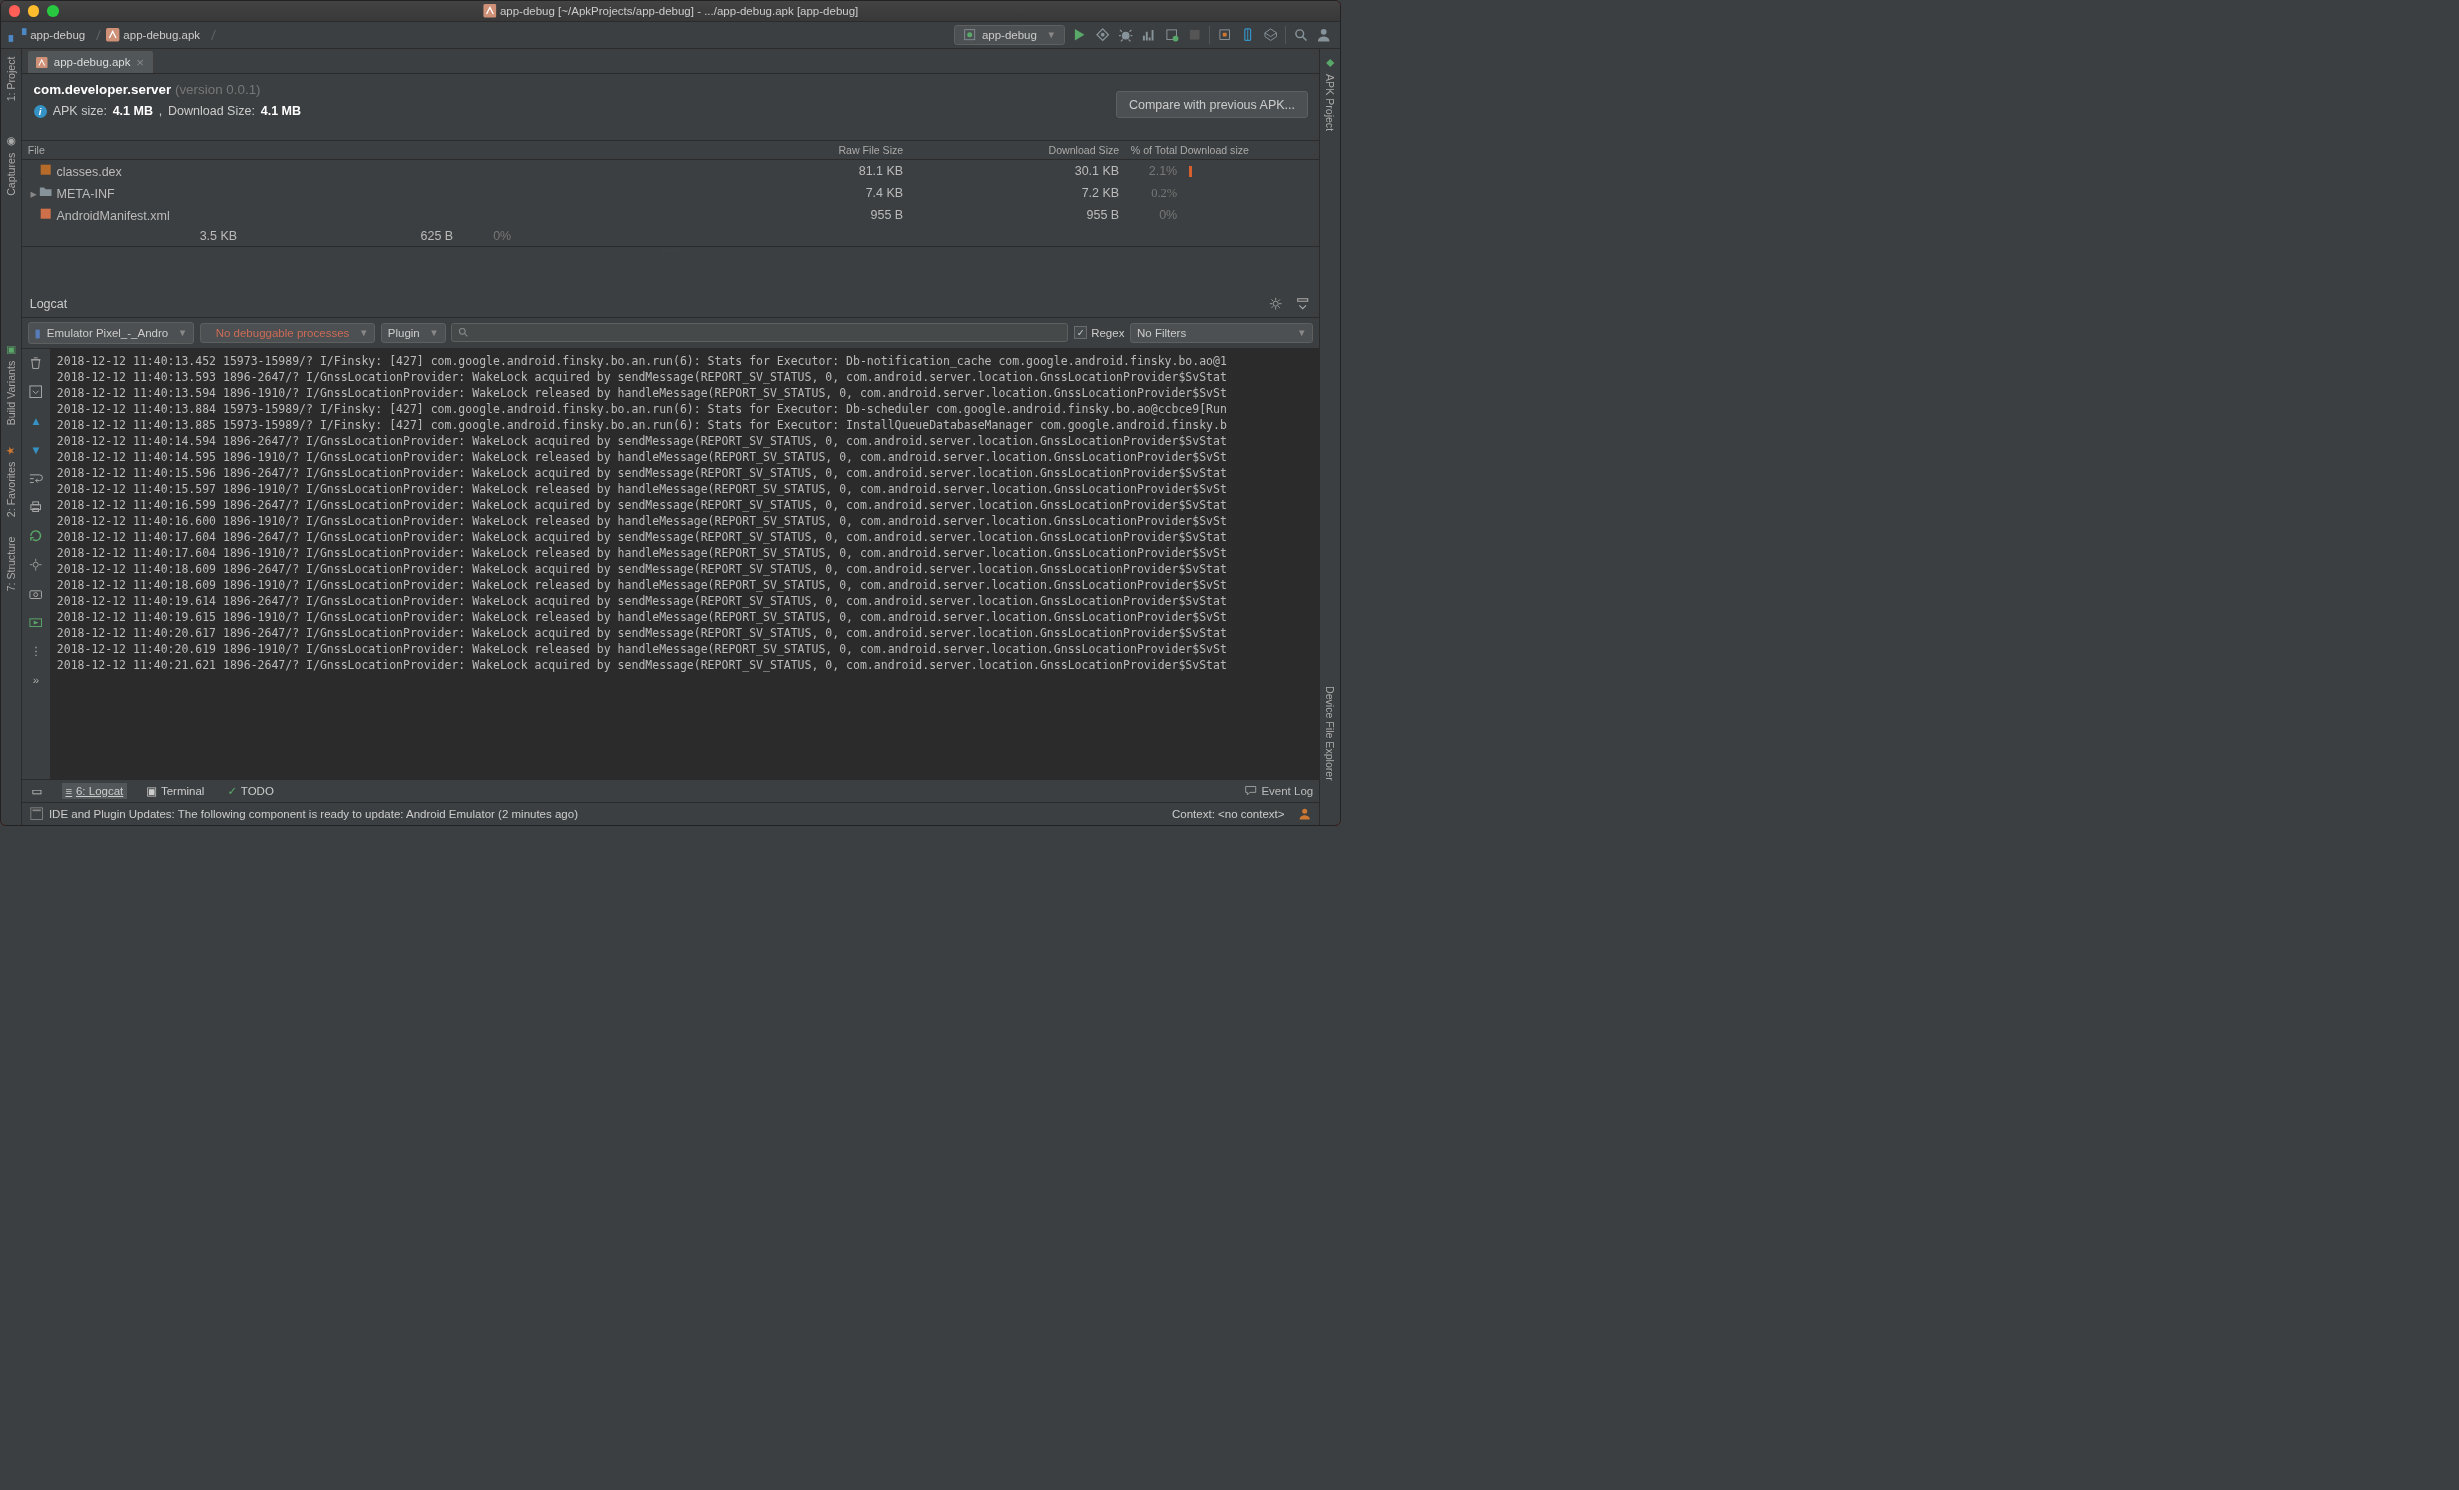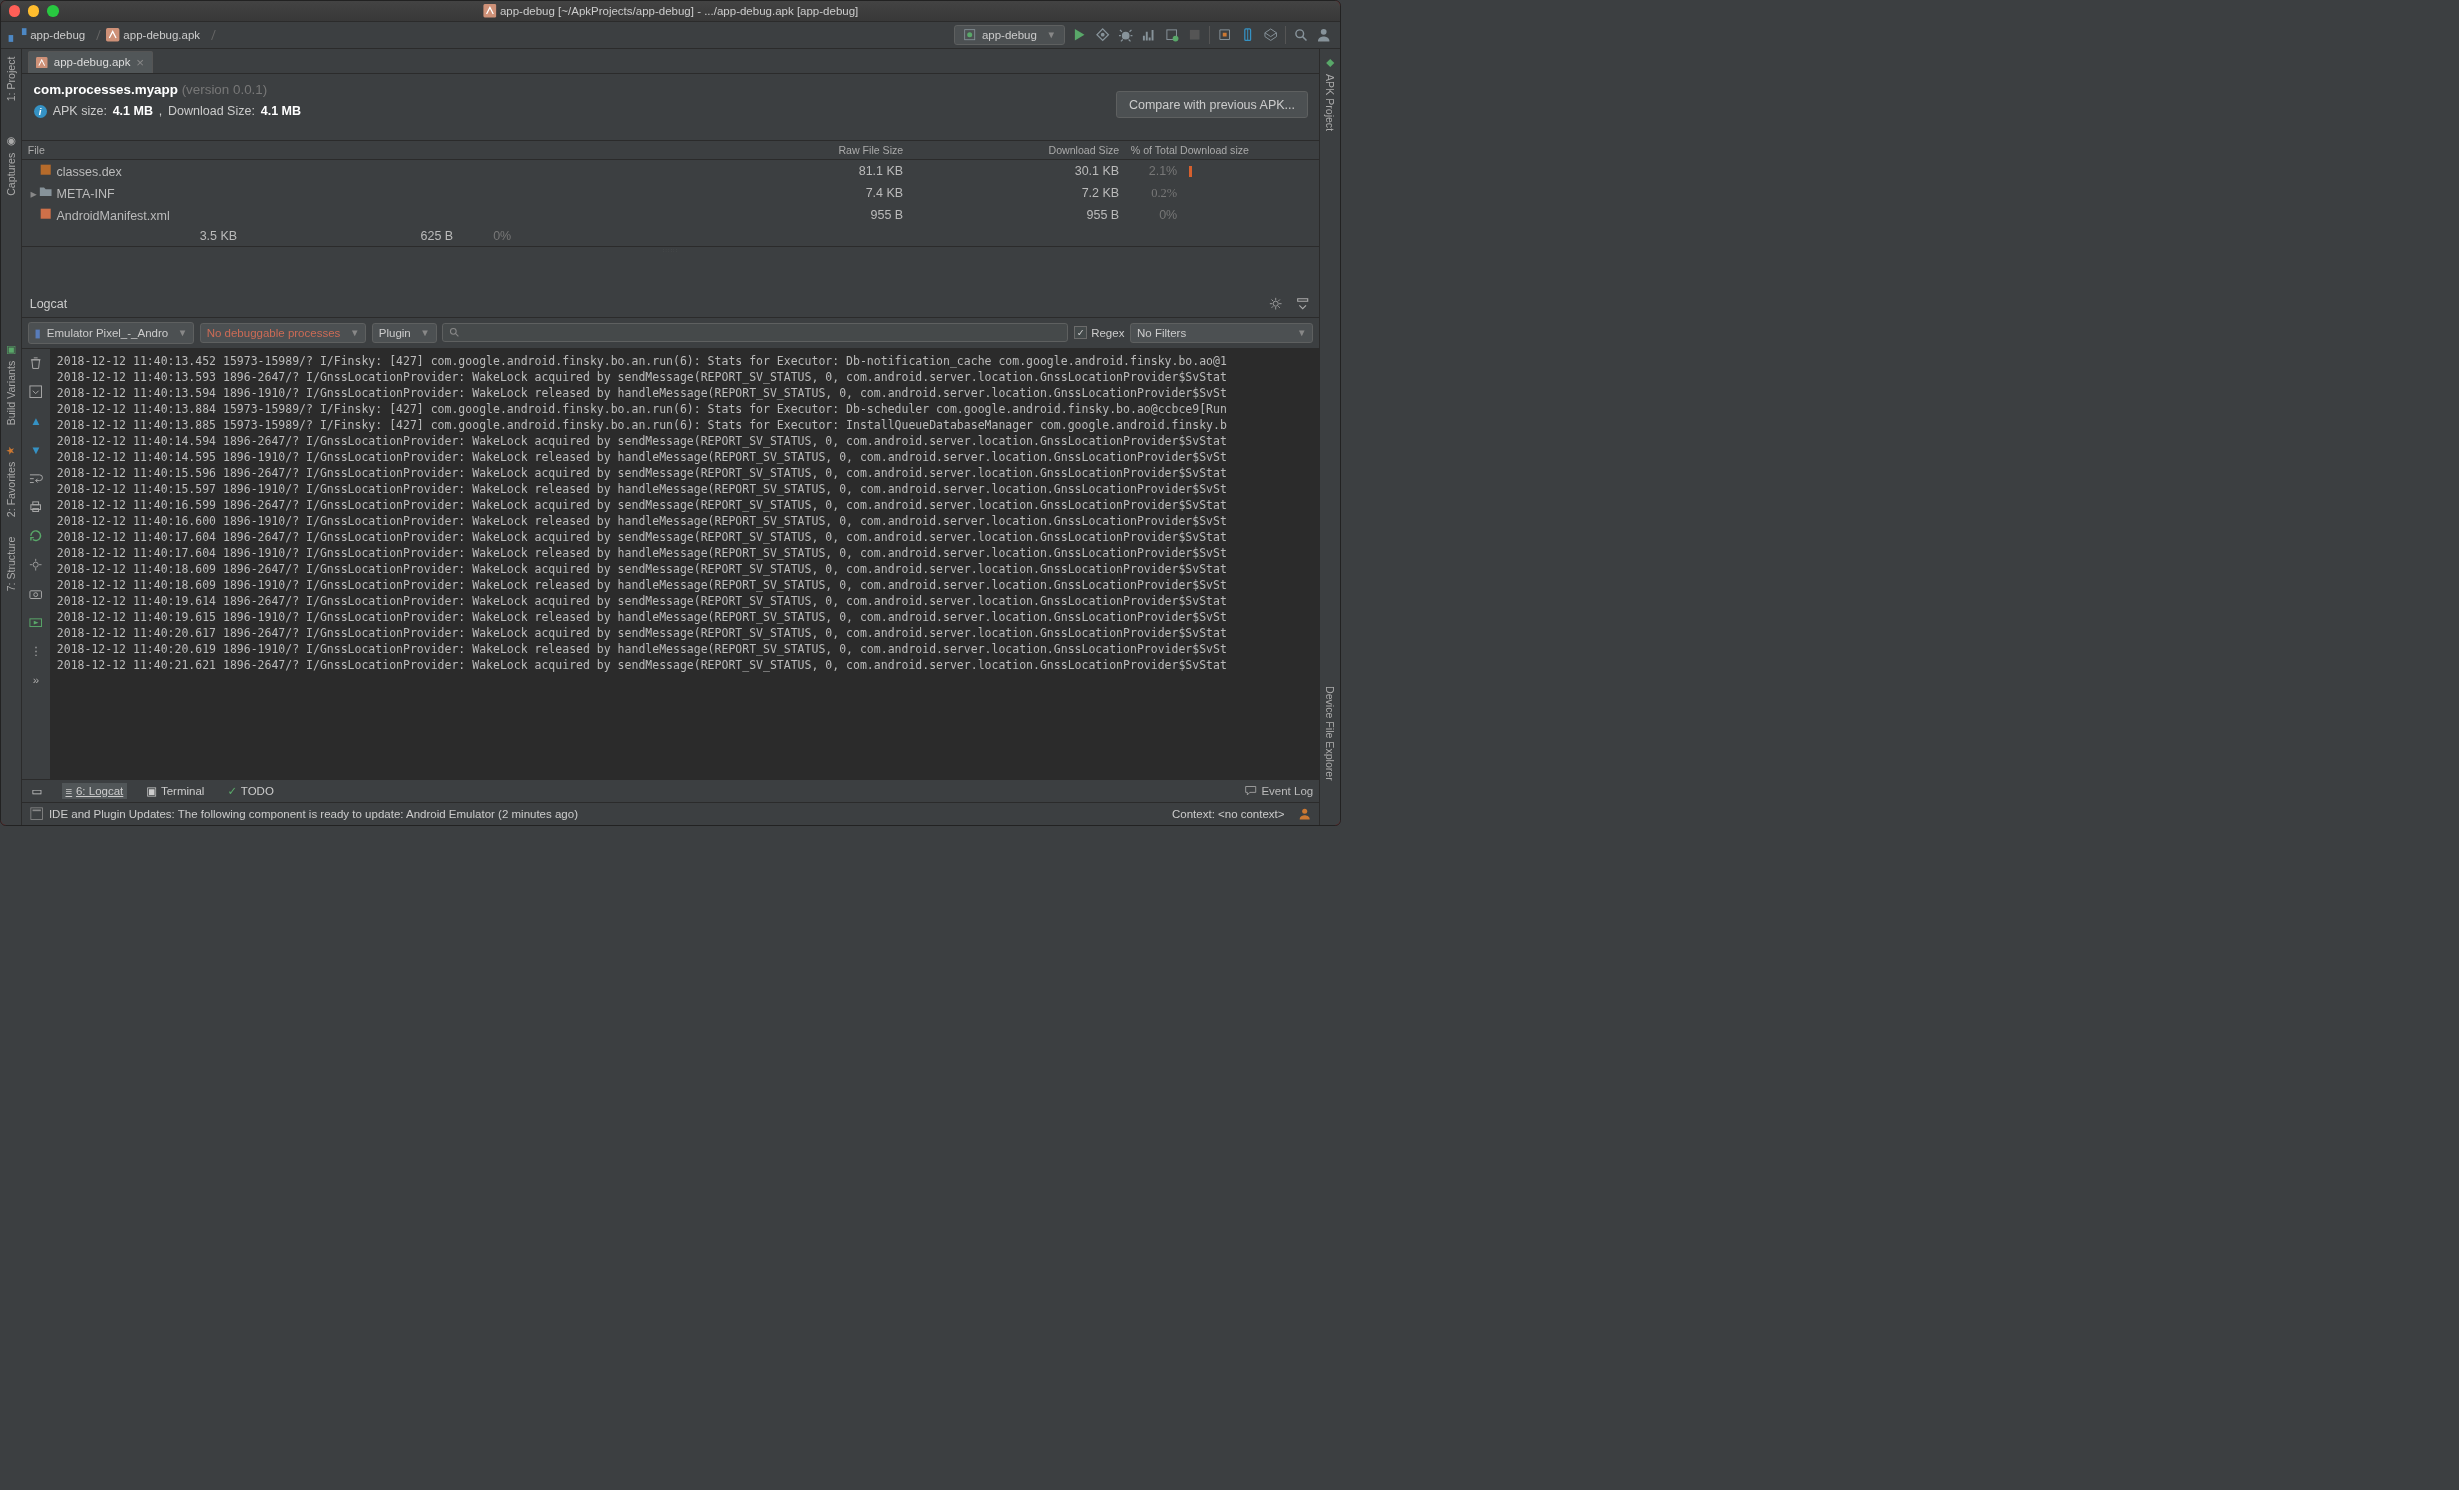--- a/index.html
+++ b/index.html
@@ -276,21 +276,21 @@
               </svg>
           </span>
           <span>app-debug.apk</span>
           <span class="tab-close">×</span>
         </div>
       </div>
 
       <div class="apk-header">
         <div class="apk-info">
           <div class="apk-title">
-            <b>com.processes.myapp</b> <span class="apk-version">(version 0.0.1)</span>
+            <b>com.developer.server</b> <span class="apk-version">(version 0.0.1)</span>
           </div>
           <div class="apk-size-row">
             <span class="info-icon">i</span>
             <span>APK size:</span>
             <b style="color:#fff;">4.1 MB</b>
               <span>,</span>
             <span>Download Size:</span>
             <b style="color:#fff;">4.1 MB</b>
           </div>
         </div>
@@ -361,21 +361,21 @@
               </span>
           </div>
         </div>
         <div class="logcat-filters">
           <div class="dropdown">
             <span style="color:#587cba;">▮</span>
             <span>Emulator Pixel_-_Andro</span>
             <span class="dd-arrow">▼</span>
           </div>
           <div class="dropdown red">
-            <span style="color:#cc6b56;">No debuggable processes</span>
+            <span style="color:#cc6b56;margin-left:9px;">No debuggable processes</span>
             <span class="dd-arrow">▼</span>
           </div>
           <div class="dropdown">
             <span>Plugin</span>
             <span class="dd-arrow">▼</span>
           </div>
           <div class="search-box">
             <span>
               <svg width="11.5" height="11.5" viewBox="0 0 16 16">
                   <circle cx="6" cy="6" r="4" fill="none" stroke="#888" stroke-width="1.5"></circle>

